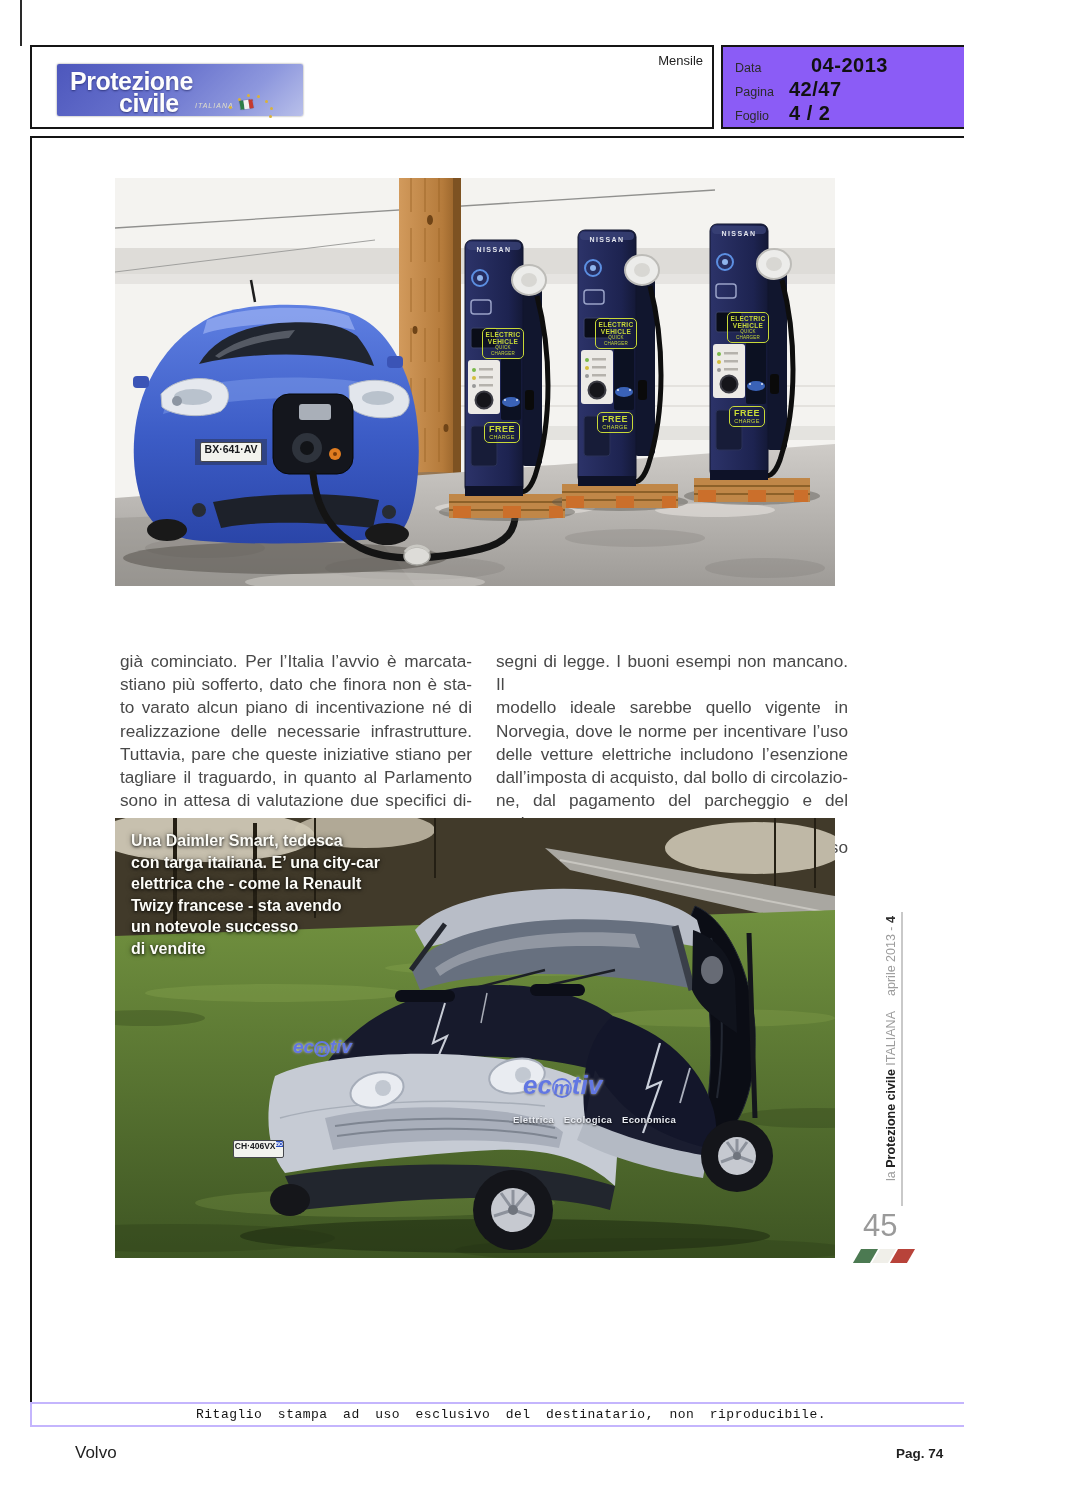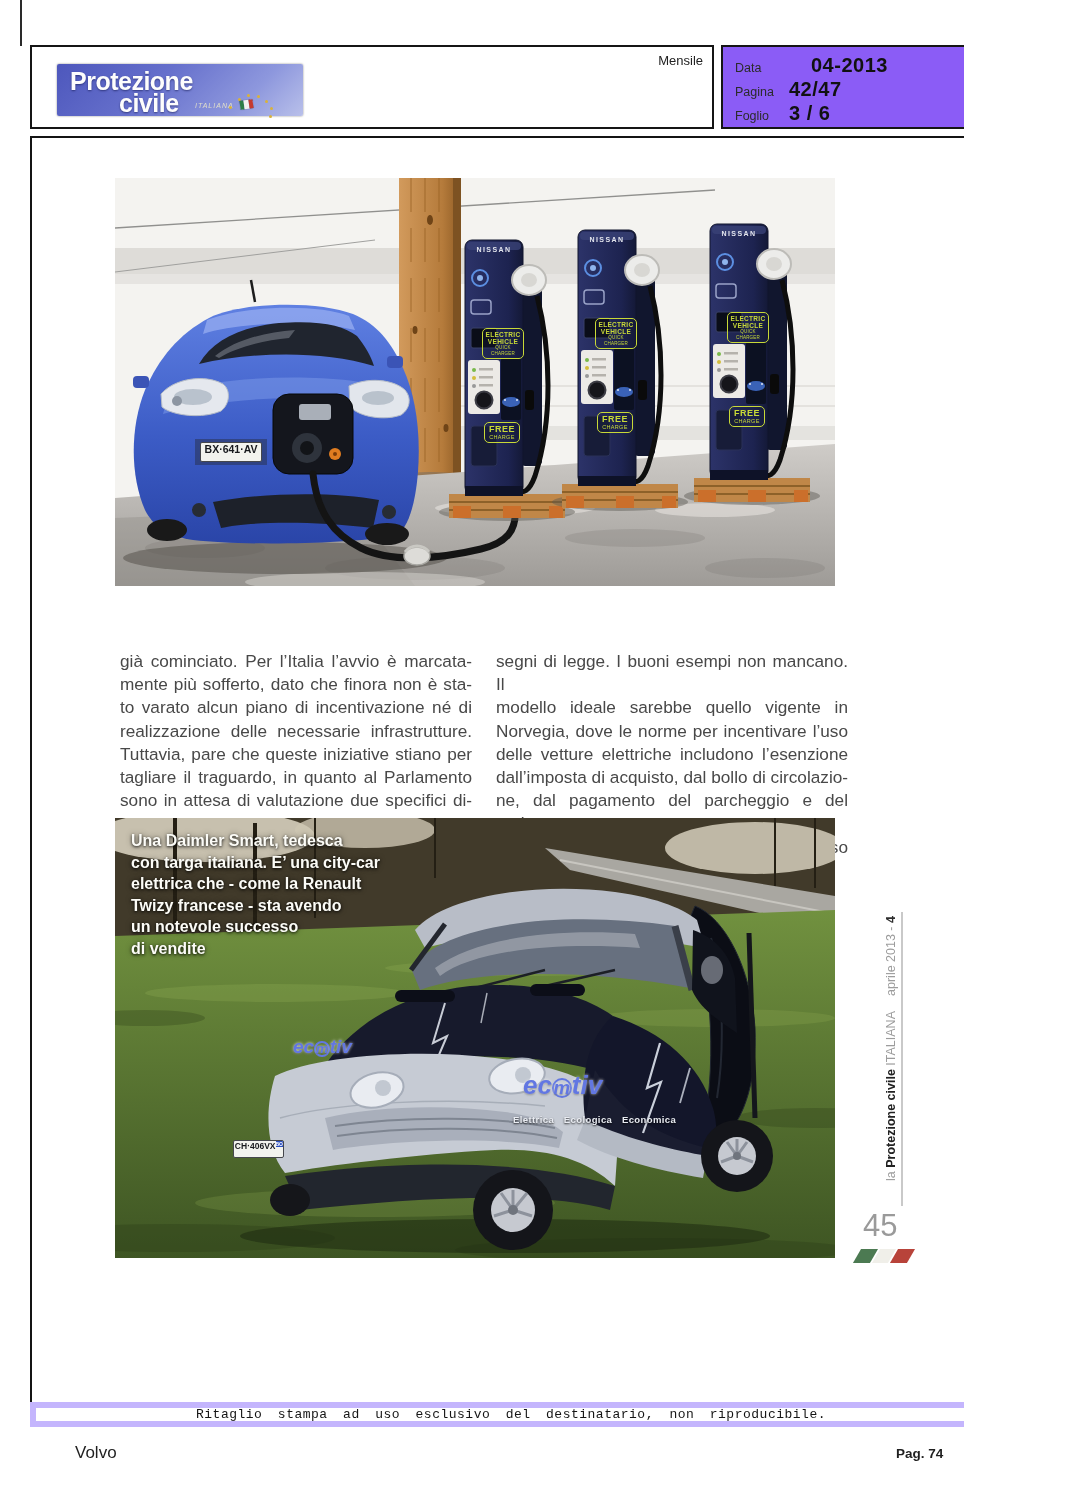--- a/index.html
+++ b/index.html
@@ -35,21 +35,21 @@
   .strip-issue b{color:#2e2e2e;}
   .strip-mag{font-size:12.5px;color:#9c9c9c;}
   .strip-mag b{color:#222;}
   .strip-rule{left:901px;top:912px;width:2px;height:294px;background:#c9c9c9;}
   .strip-page{left:863px;top:1208px;font-size:31px;color:#9a9a9a;}
   .strip-flag{left:857px;top:1249px;width:54px;height:14px;transform:skewX(-30deg);display:flex;gap:2px;}
   .strip-flag i{flex:1;}
 
   
   .main-frame{left:30px;top:136px;width:962px;height:1270px;border:2px solid #141414;box-sizing:border-box;background:#fff;}
-  .footer-band{left:30px;top:1402px;width:962px;height:25px;border:6px solid #c4b5fd;box-sizing:border-box;background:#fff;
+  .footer-band{left:30px;top:1402px;width:962px;height:25px;border:2px solid #c4b5fd;box-sizing:border-box;background:#fff;
                display:flex;align-items:center;justify-content:center;
                font-family:"Liberation Mono",monospace;font-size:13px;color:#151515;word-spacing:.55em;letter-spacing:.5px;}
 
   
   .photo{overflow:hidden;background:#888;}
   .photo1{left:115px;top:178px;width:720px;height:408px;}
   .photo2{left:115px;top:818px;width:720px;height:440px;}
   .photo svg{display:block;}
 
   
@@ -118,21 +118,21 @@
     <div class="fld-row">
       <span class="fld-label">Data</span>
       <span class="fld-value fld-indent">04-2013</span>
     </div>
     <div class="fld-row">
       <span class="fld-label">Pagina</span>
       <span class="fld-value">42/47</span>
     </div>
     <div class="fld-row">
       <span class="fld-label">Foglio</span>
-      <span class="fld-value">3 / 6</span>
+      <span class="fld-value">4 / 2</span>
     </div>
   </div>
 
   <div class="rot site" style="left:1004px;top:248px;">www.ecostampa.it</div>
   <div class="rot scan-code" style="left:1004px;top:1372px;">094683</div>
 
   <div class="abs main-frame"></div>
 
   <div class="abs photo photo1">
     <svg width="720" height="408" viewBox="0 0 720 408">
@@ -293,21 +293,21 @@
       <span class="band"></span>
       <span class="num">BX·641·AV</span>
       <span class="band"></span>
     </div>
   </div>
 
 
   <div class="abs cols">
     <div class="col">
       <div class="art-line">già cominciato. Per l’Italia l’avvio è marcata-</div>
-      <div class="art-line">mente più sofferto, dato che finora non è sta-</div>
+      <div class="art-line">stiano più sofferto, dato che finora non è sta-</div>
       <div class="art-line">to varato alcun piano di incentivazione né di</div>
       <div class="art-line">realizzazione delle necessarie infrastrutture.</div>
       <div class="art-line">Tuttavia, pare che queste iniziative stiano per</div>
       <div class="art-line">tagliare il traguardo, in quanto al Parlamento</div>
       <div class="art-line">sono in attesa di valutazione due specifici di-</div>
     </div>
     <div class="col">
       <div class="art-line">segni di legge. I buoni esempi non mancano. Il</div>
       <div class="art-line">modello ideale sarebbe quello vigente in</div>
       <div class="art-line">Norvegia, dove le norme per incentivare l’uso</div>

